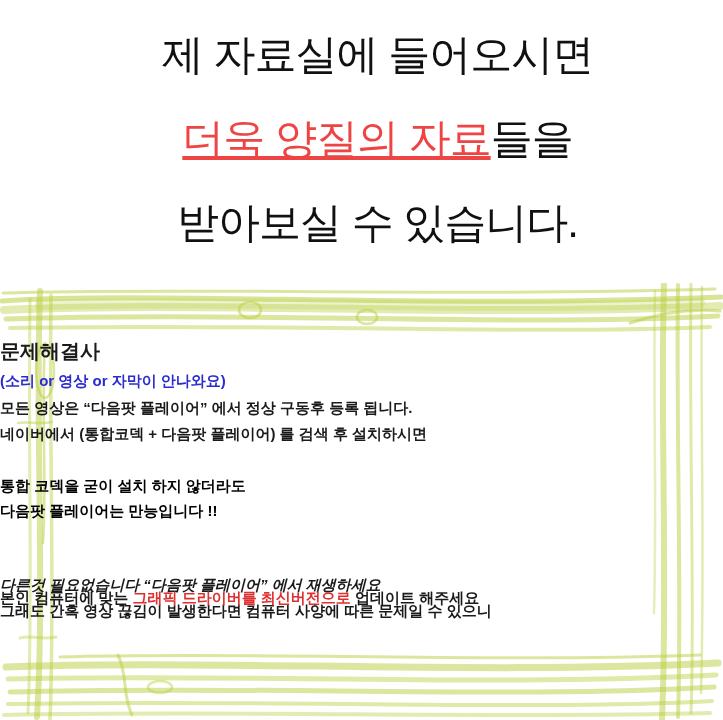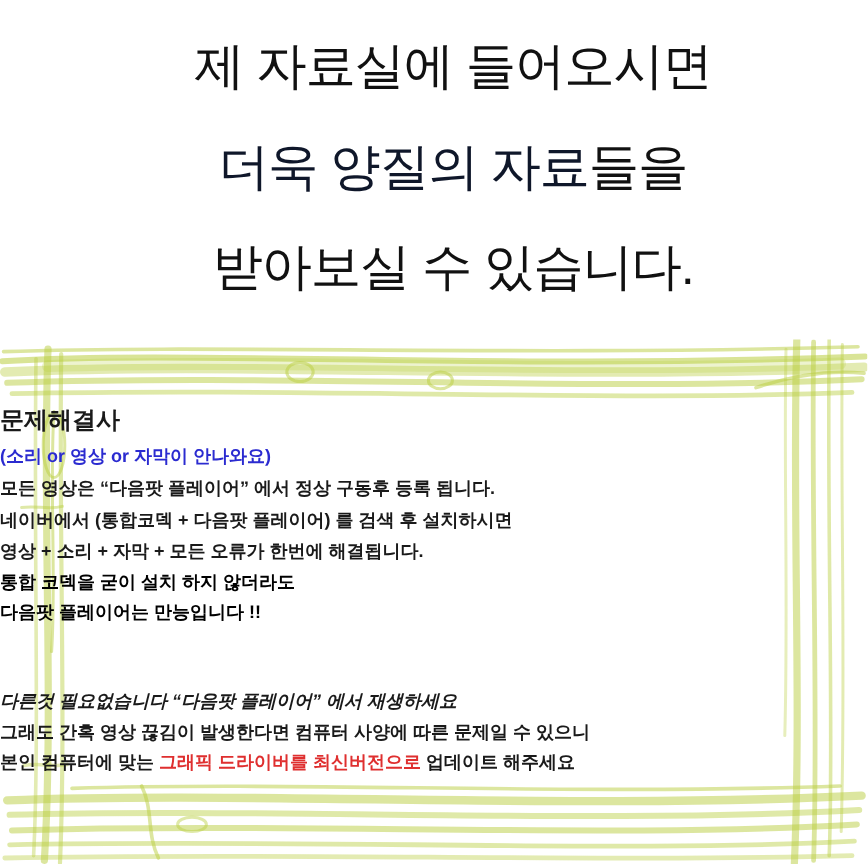--- a/index.html
+++ b/index.html
@@ -12,21 +12,21 @@
   }
   
   .h-line {
     position:absolute; left:16px; width:100%;
     text-align:center;
     font-size:42px; line-height:62px;
     letter-spacing:-1px;
     color:#111111;
     white-space:nowrap;
   }
-  .h-line .blue { color:#0f172a; }
+  .h-line .blue { color:#ef4444;text-decoration:underline; }
   #h-line-1 { top:24px; }
   #h-line-2 { top:108px; }
   #h-line-3 { top:192px; }
 
   
   .frame-svg { position:absolute; left:0; top:283px; width:723px; height:437px; }
   .frame-svg path, .frame-svg ellipse { fill:none; stroke-linecap:round; }
 
   
   .row {
@@ -43,21 +43,21 @@
   #box-title   { top:341px; }
   #s1-heading  { top:371px; }
   #s1-line-0   { top:398px; }
   #s1-line-1   { top:424px; }
   #s1-line-2   { top:450px; }
   #s1-red-0    { top:476px; }
   #s1-red-1    { top:501px; }
   #s2-heading  { top:549px; }
   #s2-line-0   { top:575px;font-style:italic; }
   #s2-line-1   { top:601px; }
-  #s2-last     { top:626px; }
+  #s2-last     { top:588px; }
 </style>
 </head>
 <body>
 
 <div class="page">
 
   <div class="h-line" id="h-line-1">제 자료실에 들어오시면</div>
   <div class="h-line" id="h-line-2"><span class="blue">더욱 양질의 자료</span><span>들을</span></div>
   <div class="h-line" id="h-line-3">받아보실 수 있습니다.</div>
 
@@ -98,21 +98,20 @@
       <ellipse cx="160" cy="404" rx="12" ry="6" stroke-width="2.5" opacity="0.45"></ellipse>
     </g>
   </svg>
 
   <div class="row title" id="box-title">문제해결사</div>
 
   <div class="row blueh" id="s1-heading">(소리 or 영상 or 자막이 안나와요)</div>
 
   <div class="row" id="s1-line-0">모든 영상은 “다음팟 플레이어” 에서 정상 구동후 등록 됩니다.</div>
   <div class="row" id="s1-line-1">네이버에서 (통합코덱 + 다음팟 플레이어) 를 검색 후 설치하시면</div>
-  <div class="row" id="s1-line-2">영상 + 소리 + 자막 + 모든 오류가 한번에 해결됩니다.</div>
 
   <div class="row red" id="s1-red-0">통합 코덱을 굳이 설치 하지 않더라도</div>
   <div class="row red" id="s1-red-1">다음팟 플레이어는 만능입니다 !!</div>
 
 
   <div class="row" id="s2-line-0">다른것 필요없습니다 “다음팟 플레이어” 에서 재생하세요</div>
   <div class="row" id="s2-line-1">그래도 간혹 영상 끊김이 발생한다면 컴퓨터 사양에 따른 문제일 수 있으니</div>
 
   <div class="row" id="s2-last"><span>본인 컴퓨터에 맞는 </span><span class="red">그래픽 드라이버를 최신버전으로</span><span> 업데이트 해주세요</span></div>
 

